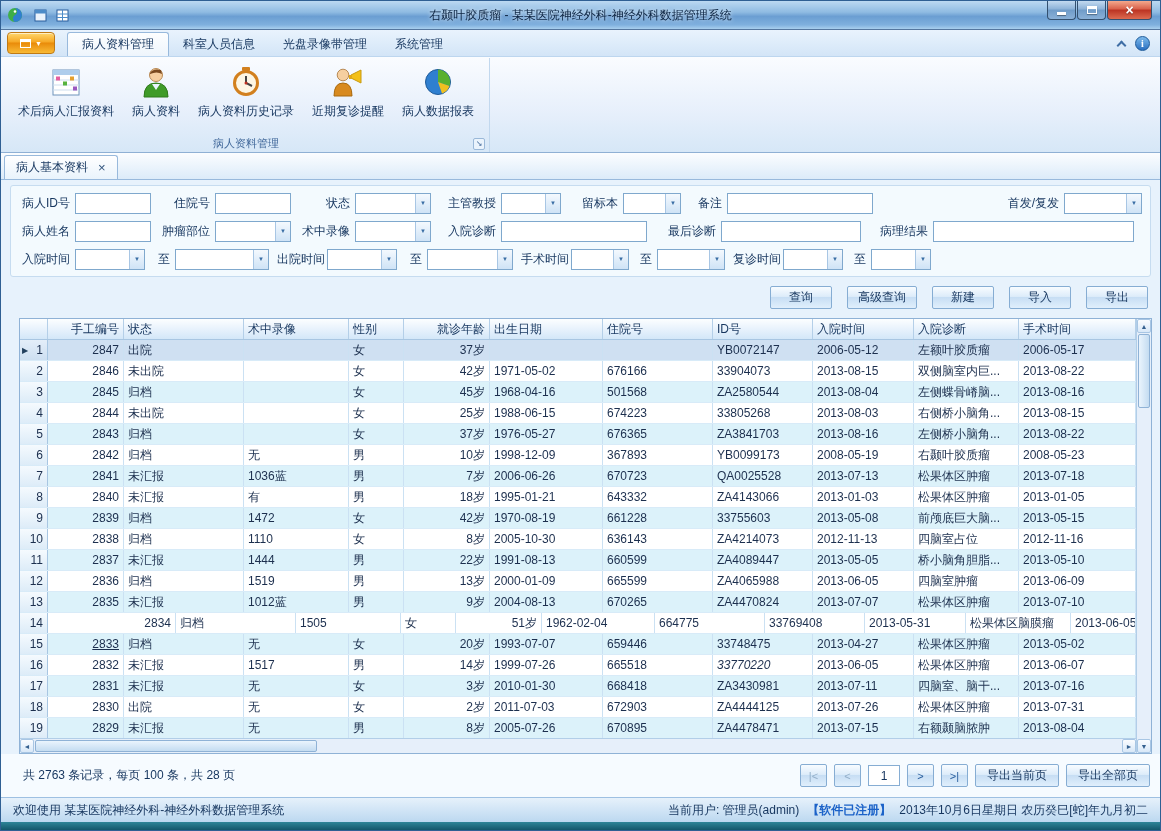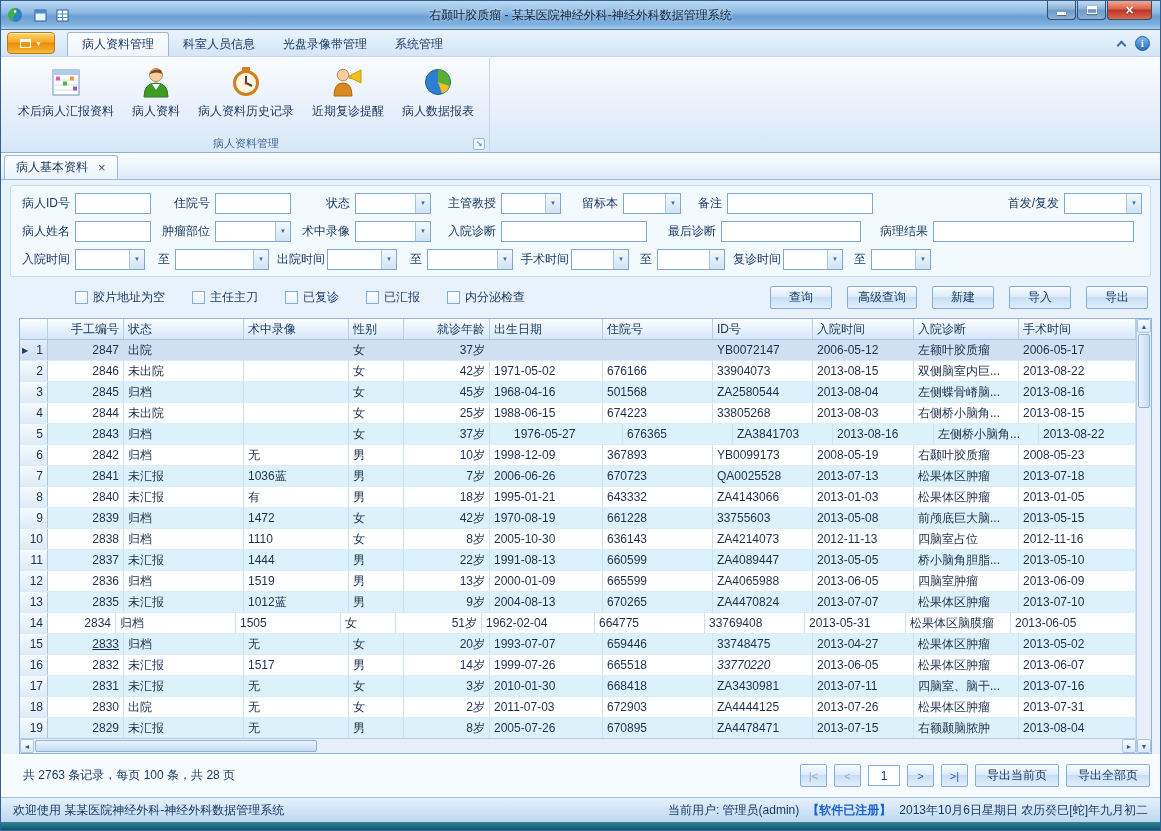--- a/index.html
+++ b/index.html
@@ -383,42 +383,20 @@
             <span class="flabel" style="width: 20px;">至</span>
             <div class="fcombo" style="width: 60px;">
               <span class="combo-btn">▼</span>
             </div>
           </div>
         </div>
       </div>
   </div>
 
   <div class="action-row">
-    <div class="cbs">
-        <label class="cb">
-          <span class="cbbox"></span>
-          <span class="cbtext">胶片地址为空</span>
-        </label>
-        <label class="cb">
-          <span class="cbbox"></span>
-          <span class="cbtext">主任主刀</span>
-        </label>
-        <label class="cb">
-          <span class="cbbox"></span>
-          <span class="cbtext">已复诊</span>
-        </label>
-        <label class="cb">
-          <span class="cbbox"></span>
-          <span class="cbtext">已汇报</span>
-        </label>
-        <label class="cb">
-          <span class="cbbox"></span>
-          <span class="cbtext">内分泌检查</span>
-        </label>
-      </div>
     <div class="abtns">
         <div class="abtn">查询</div>
         <div class="abtn">高级查询</div>
         <div class="abtn">新建</div>
         <div class="abtn">导入</div>
         <div class="abtn">导出</div>
       </div>
   </div>
 
   <div class="grid-wrap">
@@ -494,21 +472,21 @@
             <div class="gcell" style="width: 105px;">右侧桥小脑角...</div>
             <div class="gcell gflex" style="width: 105px;">2013-08-15</div>
           </div>
           <div class="grow-r alt">
             <div class="gcell rowhead" style="width: 28px; justify-content: flex-end;">5</div>
             <div class="gcell" style="width: 76px; justify-content: flex-end;">2843</div>
             <div class="gcell" style="width: 120px;">归档</div>
             <div class="gcell" style="width: 105px;"></div>
             <div class="gcell" style="width: 55px;">女</div>
             <div class="gcell" style="width: 86px; justify-content: flex-end;">37岁</div>
-            <div class="gcell" style="width: 113px; margin-left: 20px;">1976-05-27</div>
+            <div class="gcell" style="width: 113px;">1976-05-27</div>
             <div class="gcell" style="width: 110px;">676365</div>
             <div class="gcell" style="width: 100px;">ZA3841703</div>
             <div class="gcell" style="width: 101px;">2013-08-16</div>
             <div class="gcell" style="width: 105px;">左侧桥小脑角...</div>
             <div class="gcell gflex" style="width: 105px;">2013-08-22</div>
           </div>
           <div class="grow-r">
             <div class="gcell rowhead" style="width: 28px; justify-content: flex-end;">6</div>
             <div class="gcell" style="width: 76px; justify-content: flex-end;">2842</div>
             <div class="gcell" style="width: 120px;">归档</div>
@@ -615,21 +593,21 @@
             <div class="gcell" style="width: 86px; justify-content: flex-end;">9岁</div>
             <div class="gcell" style="width: 113px;">2004-08-13</div>
             <div class="gcell" style="width: 110px;">670265</div>
             <div class="gcell" style="width: 100px;">ZA4470824</div>
             <div class="gcell" style="width: 101px;">2013-07-07</div>
             <div class="gcell" style="width: 105px;">松果体区肿瘤</div>
             <div class="gcell gflex" style="width: 105px;">2013-07-10</div>
           </div>
           <div class="grow-r">
             <div class="gcell rowhead" style="width: 28px; justify-content: flex-end;">14</div>
-            <div class="gcell" style="width: 68px; justify-content: flex-end;">2834</div>
+            <div class="gcell" style="width: 96px; justify-content: flex-end; margin-left: 32px;">2834</div>
             <div class="gcell" style="width: 120px;">归档</div>
             <div class="gcell" style="width: 105px;">1505</div>
             <div class="gcell" style="width: 55px;">女</div>
             <div class="gcell" style="width: 86px; justify-content: flex-end;">51岁</div>
             <div class="gcell" style="width: 113px;">1962-02-04</div>
             <div class="gcell" style="width: 110px;">664775</div>
             <div class="gcell" style="width: 100px;">33769408</div>
             <div class="gcell" style="width: 101px;">2013-05-31</div>
             <div class="gcell" style="width: 105px;">松果体区脑膜瘤</div>
             <div class="gcell gflex" style="width: 105px;">2013-06-05</div>

